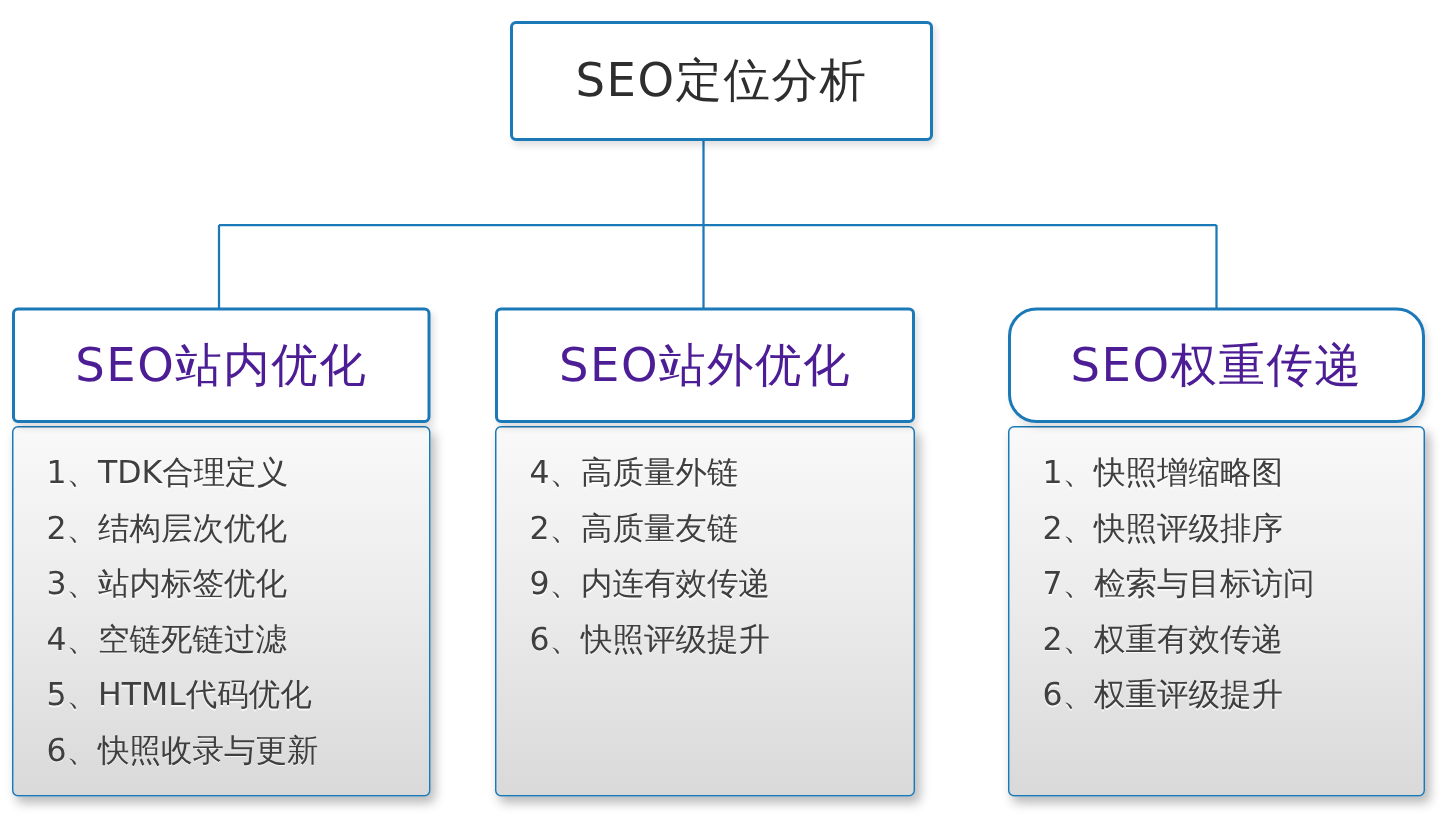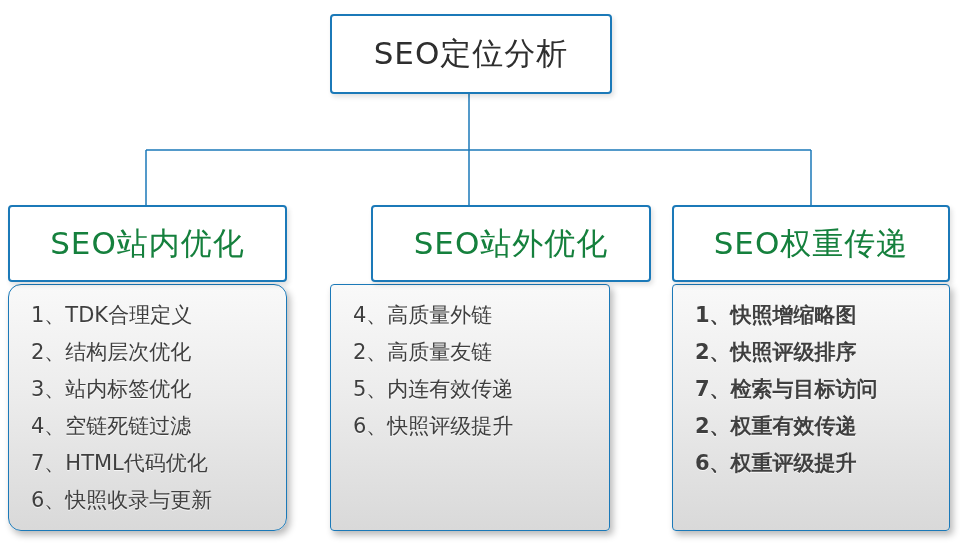--- a/index.html
+++ b/index.html
@@ -28,40 +28,40 @@
     background: #ffffff;
     border: 2px solid #1b79b8;
     border-radius: 4px;
     display: flex;
     align-items: center;
     justify-content: center;
     box-shadow: 2px 3px 5px rgba(0,0,0,0.12);
     box-sizing: border-box;
   }
   .root-box {
-    left: 330px;
+    left: 340px;
     top: 14px;
     width: 282px;
     height: 80px;
     z-index: 3;
   }
   .root-title {
     font-size: 31px;
     color: #2e2e2e;
     letter-spacing: 1px;
     white-space: nowrap;
   }
   .col-header {
     height: 77px;
     top: 205px;
     z-index: 3;
   }
   .col-header-title {
     font-size: 31px;
-    color: #15803d;
+    color: #4c1d95;
     letter-spacing: 1px;
     white-space: nowrap;
   }
   .col-list {
     position: absolute;
     top: 284px;
     height: 247px;
     border: 1px solid #1b79b8;
     border-radius: 4px;
     background: linear-gradient(180deg, #f9f9f9 0%, #ececec 45%, #d9d9d9 100%);
@@ -72,25 +72,25 @@
   }
   .list-item {
     font-size: 21px;
     color: #3f3f3f;
     line-height: 37px;
     white-space: nowrap;
     text-shadow: 0 1px 0 rgba(255,255,255,0.7);
   }
   
   .col-0-header { left: 8px;  width: 279px; }
-  .col-0-list   { left: 8px;  width: 279px; border-radius: 13px; }
-  .col-1-header { left: 330px; width: 280px; margin-left: 41px; }
+  .col-0-list   { left: 8px;  width: 279px; }
+  .col-1-header { left: 330px; width: 280px; }
   .col-1-list   { left: 330px; width: 280px; }
-  .col-2-header { left: 672px; width: 278px; }
-  .col-2-list   { left: 672px; width: 278px; font-weight: bold; }
+  .col-2-header { left: 672px; width: 278px; border-radius: 19px; }
+  .col-2-list   { left: 672px; width: 278px; }
 </style>
 </head>
 <body>
 
 <div class="canvas">
 
   <svg class="connector-svg" viewBox="0 0 960 550" xmlns="http://www.w3.org/2000/svg">
     <g stroke="#1b79b8" stroke-width="1.5" fill="none">
 
       <line x1="469" y1="94" x2="469" y2="150"></line>
@@ -108,31 +108,31 @@
   </div>
 
   <div class="node-box col-header col-0-header">
     <span class="col-header-title">SEO站内优化</span>
   </div>
   <div class="col-list col-0-list">
     <div class="list-item">1、TDK合理定义</div>
     <div class="list-item">2、结构层次优化</div>
     <div class="list-item">3、站内标签优化</div>
     <div class="list-item">4、空链死链过滤</div>
-    <div class="list-item">7、HTML代码优化</div>
+    <div class="list-item">5、HTML代码优化</div>
     <div class="list-item">6、快照收录与更新</div>
   </div>
 
   <div class="node-box col-header col-1-header">
     <span class="col-header-title">SEO站外优化</span>
   </div>
   <div class="col-list col-1-list">
     <div class="list-item">4、高质量外链</div>
     <div class="list-item">2、高质量友链</div>
-    <div class="list-item">5、内连有效传递</div>
+    <div class="list-item">9、内连有效传递</div>
     <div class="list-item">6、快照评级提升</div>
   </div>
 
   <div class="node-box col-header col-2-header">
     <span class="col-header-title">SEO权重传递</span>
   </div>
   <div class="col-list col-2-list">
     <div class="list-item">1、快照增缩略图</div>
     <div class="list-item">2、快照评级排序</div>
     <div class="list-item">7、检索与目标访问</div>

